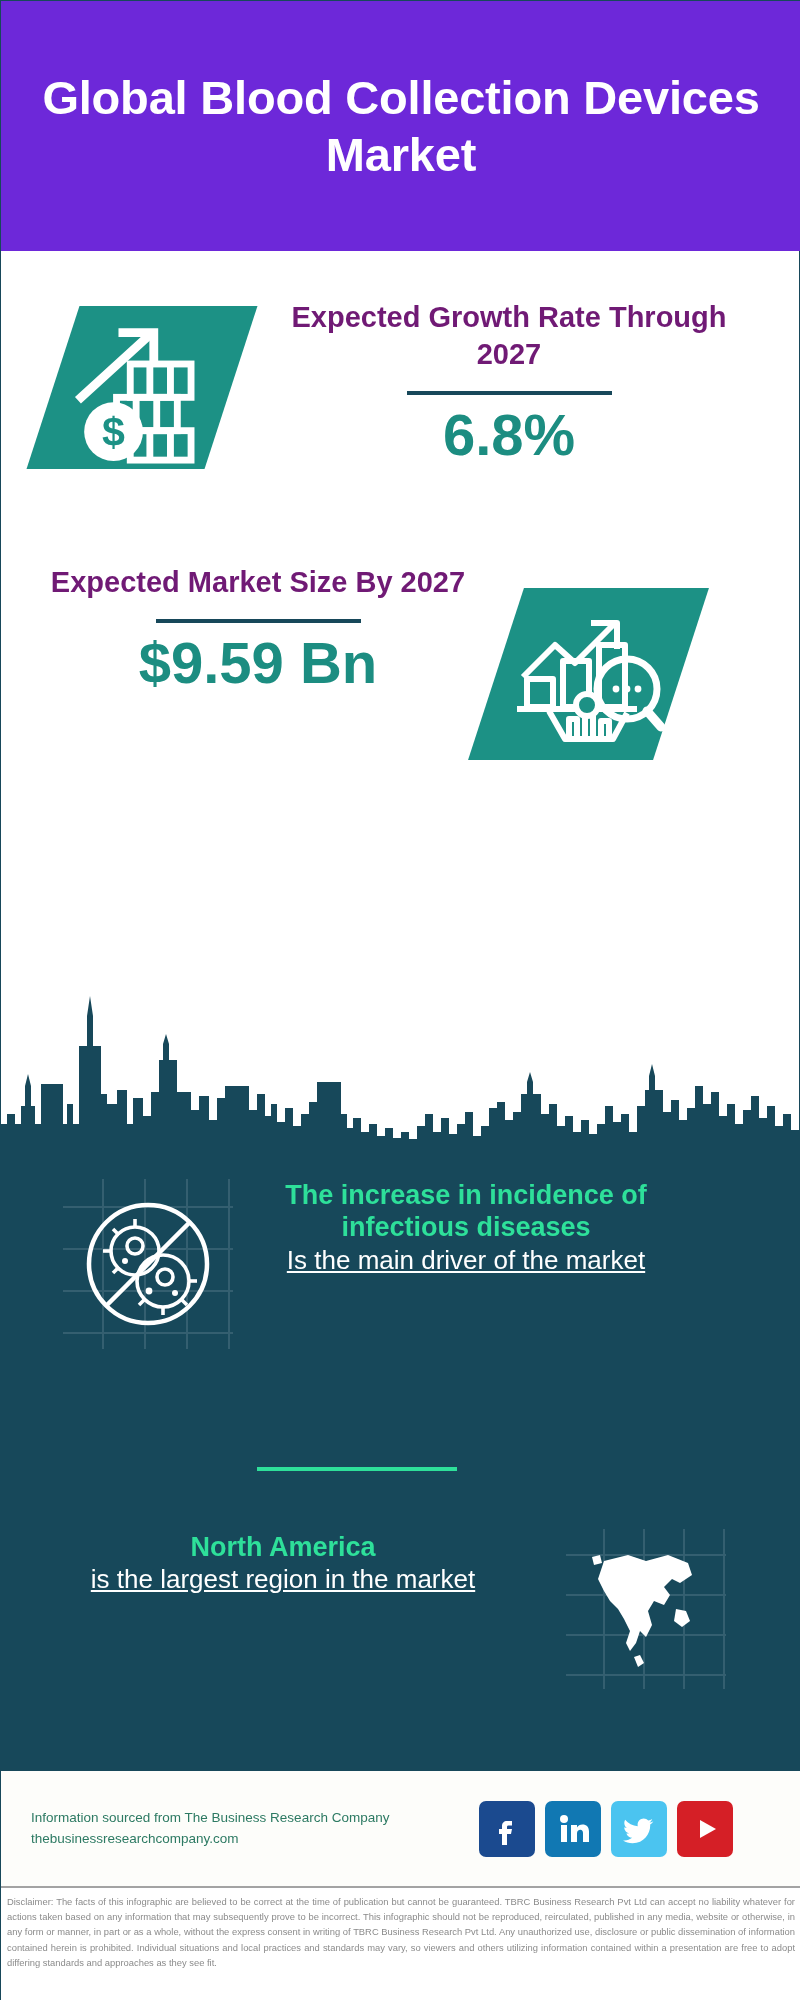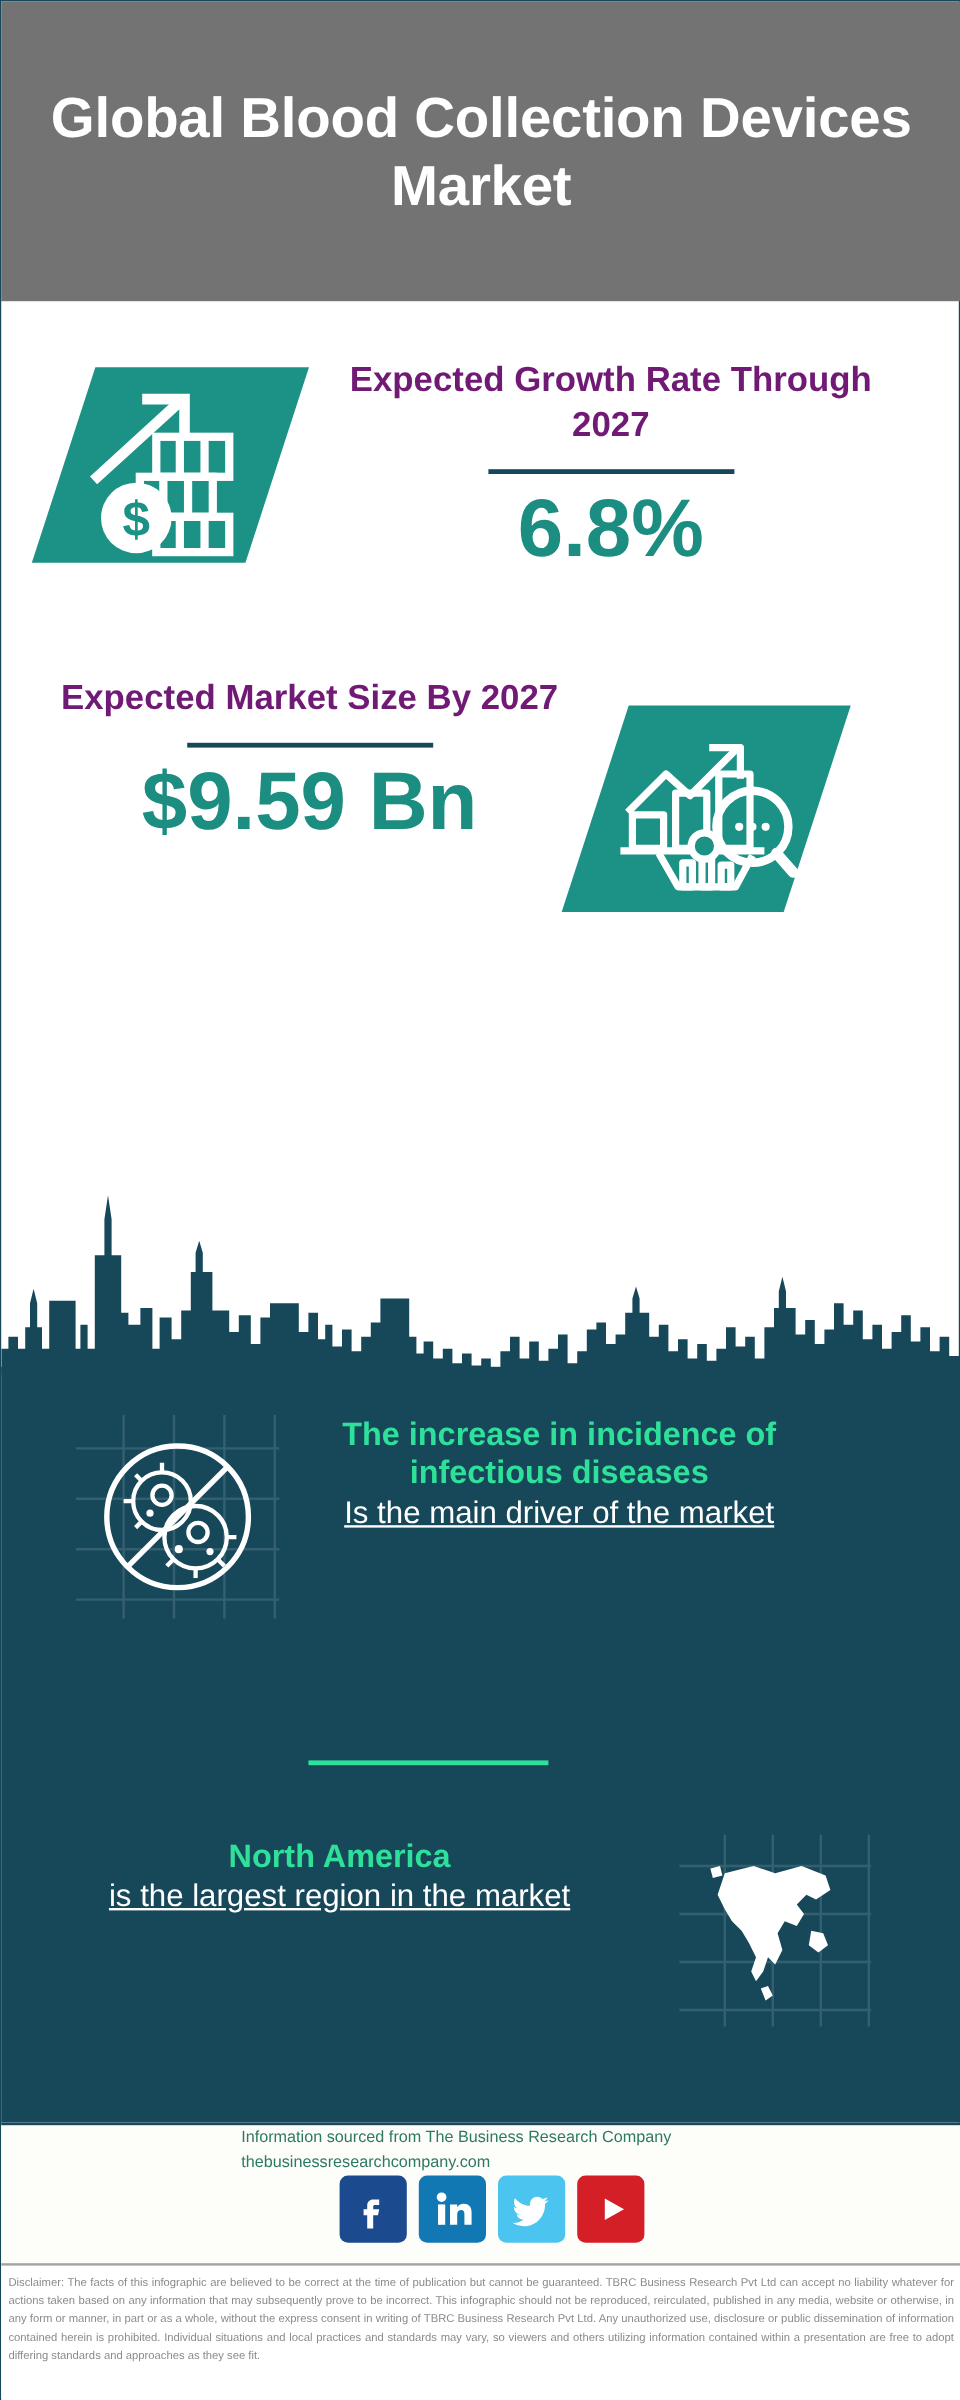--- a/index.html
+++ b/index.html
@@ -17,21 +17,21 @@
     background: #ffffff;
     border: 1px solid #17485a;
   }
 
   
   .header {
     position: absolute;
     left: 0; top: 0;
     width: 800px;
     height: 250px;
-    background: #737373;
+    background: #6d28d9;
     display: flex;
     align-items: center;
     justify-content: center;
   }
   .header h1 {
     color: #ffffff;
     font-size: 47px;
     font-weight: bold;
     line-height: 1.22;
     text-align: center;
@@ -78,21 +78,21 @@
     line-height: 1.28;
   }
   .divider-dark {
     width: 205px;
     height: 4px;
     background: #17485a;
     margin: 18px auto 10px auto;
   }
   .stat-value {
     color: #1c8d81;
-    font-size: 68px;
+    font-size: 58px;
     font-weight: bold;
     line-height: 1.05;
   }
 
   
   .stat2 {
     position: absolute;
     left: 0; top: 545px;
     width: 800px;
     height: 250px;
@@ -199,21 +199,20 @@
   .footer {
     position: absolute;
     left: 0;
     top: 1768px;
     width: 800px;
     height: 117px;
     background: #fdfdfa;
     border-top: 2px solid #17485a;
     display: flex;
     align-items: center;
-    flex-direction: column;
   }
   .footer-text {
     margin-left: 30px;
     width: 430px;
   }
   .footer-text div {
     color: #2d7a63;
     font-size: 13.5px;
     line-height: 1.55;
     font-family: "Liberation Sans", sans-serif;

